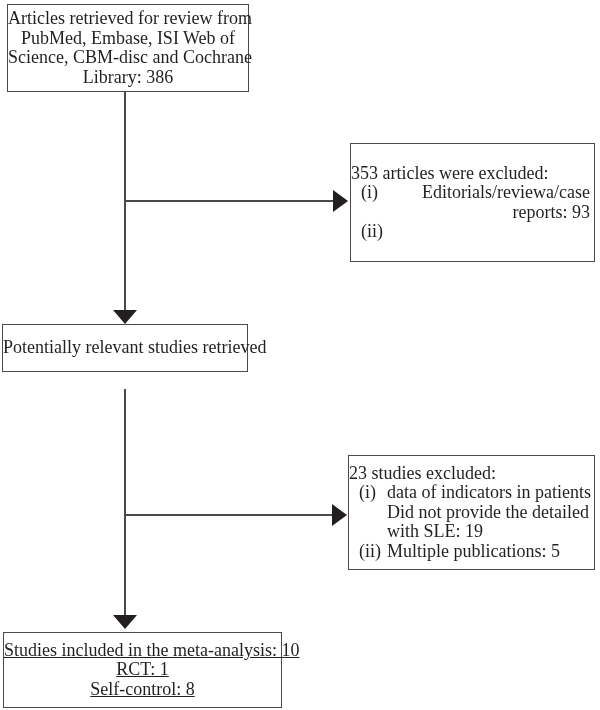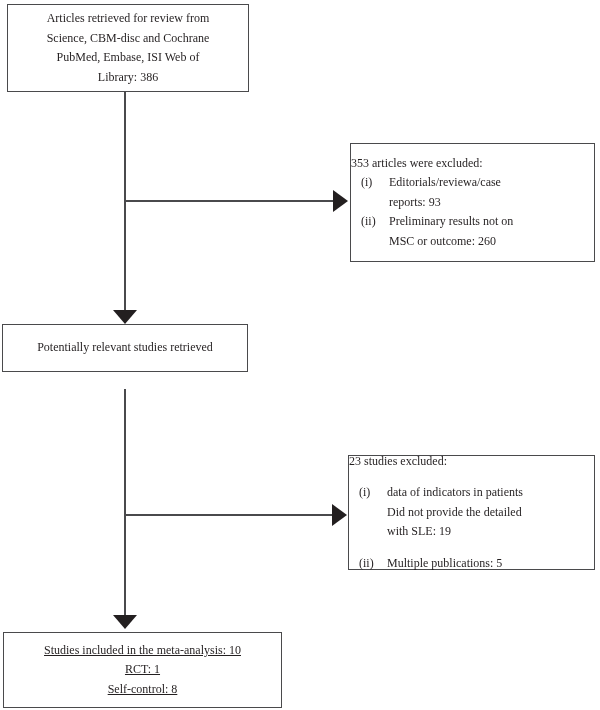--- a/index.html
+++ b/index.html
@@ -7,21 +7,21 @@
     padding: 0;
     background: #ffffff;
   }
   #canvas {
     position: relative;
     width: 600px;
     height: 710px;
     background: #ffffff;
     font-family: "Liberation Serif", "DejaVu Serif", serif;
     color: #231f20;
-    font-size: 12px;
+    font-size: 18px;
     line-height: 19.5px;
     overflow: hidden;
   }
   .fbox {
     position: absolute;
     box-sizing: border-box;
     border: 1.5px solid #4a4a4c;
     background: #ffffff;
     display: flex;
     flex-direction: column;
@@ -31,21 +31,21 @@
   .fline { white-space: nowrap; }
   .xtitle { white-space: nowrap; }
   .item { display: flex; align-items: flex-start; }
   .marker {
     flex: 0 0 38px;
     box-sizing: border-box;
     padding-left: 10px;
     white-space: nowrap;
   }
   .itext { flex: 1 1 auto; min-width: 0; }
-  .itext.center { text-align: left; }
+  .itext.center { text-align: right; }
   .itext.left { text-align: left; }
   .line {
     position: absolute;
     background: #4a4a4c;
   }
   .arrow {
     position: absolute;
     width: 0;
     height: 0;
   }
@@ -57,65 +57,61 @@
   .arrow.right {
     border-top: 11px solid transparent;
     border-bottom: 11px solid transparent;
     border-left: 15px solid #231f20;
   }
 
   
   #box-retrieved  { left: 7px;   top: 4px;   width: 242px; height: 88px; }
   #box-excluded-1 { left: 350px; top: 143px; width: 245px; height: 119px; padding: 2px 4px 2px 0; }
   #box-relevant   { left: 2px;   top: 324px; width: 246px; height: 48px; }
-  #box-excluded-2 { left: 348px; top: 455px; width: 247px; height: 115px; padding: 2px 4px 2px 0; gap: 12px; }
+  #box-excluded-2 { left: 348px; top: 455px; width: 247px; height: 115px; padding: 2px 4px 2px 0; }
   #box-included   { left: 3px;   top: 632px; width: 279px; height: 76px; text-decoration: underline; }
 
   #vline-1 { left: 124px; top: 92px;  width: 1.5px; height: 219px; }
   #vline-2 { left: 124px; top: 389px; width: 1.5px; height: 227px; }
   #hline-1 { left: 125px; top: 200px; width: 209px; height: 1.5px; }
   #hline-2 { left: 125px; top: 514px; width: 208px; height: 1.5px; }
 
   #arrow-down-1  { left: 113px; top: 310px; }
   #arrow-down-2  { left: 113px; top: 615px; }
   #arrow-right-1 { left: 333px; top: 190px; }
   #arrow-right-2 { left: 332px; top: 504px; }
 </style>
 </head>
 <body>
 
 <div id="canvas">
 
   <div class="fbox centered" id="box-retrieved">
     <div class="fline">Articles retrieved for review from</div>
+    <div class="fline">PubMed, Embase, ISI Web of</div>
     <div class="fline">Science, CBM-disc and Cochrane</div>
-    <div class="fline">PubMed, Embase, ISI Web of</div>
     <div class="fline">Library: 386</div>
   </div>
 
   <div class="line" id="vline-1"></div>
   <div class="line" id="hline-1"></div>
   <div class="arrow right" id="arrow-right-1"></div>
   <div class="arrow down" id="arrow-down-1"></div>
 
   <div class="fbox" id="box-excluded-1">
     <div class="xtitle">353 articles were excluded:</div>
     <div class="item">
       <span class="marker">(i)</span>
       <div class="itext center">
         <div class="fline">Editorials/reviewa/case</div>
         <div class="fline">reports: 93</div>
       </div>
     </div>
     <div class="item">
       <span class="marker">(ii)</span>
-      <div class="itext center">
-        <div class="fline">Preliminary results not on</div>
-        <div class="fline">MSC or outcome: 260</div>
-      </div>
     </div>
   </div>
 
   <div class="fbox centered" id="box-relevant">
     <div class="fline">Potentially relevant studies retrieved</div>
   </div>
 
   <div class="line" id="vline-2"></div>
   <div class="line" id="hline-2"></div>
   <div class="arrow right" id="arrow-right-2"></div>

